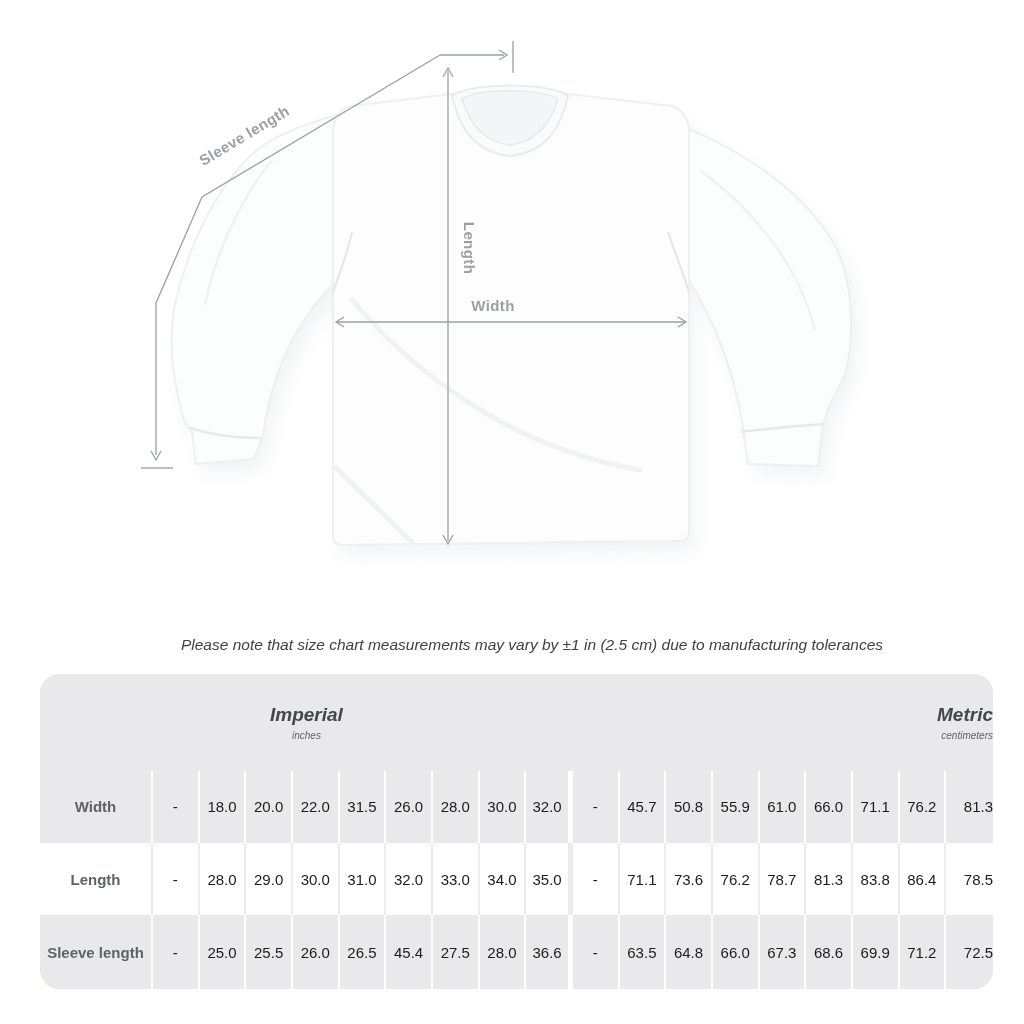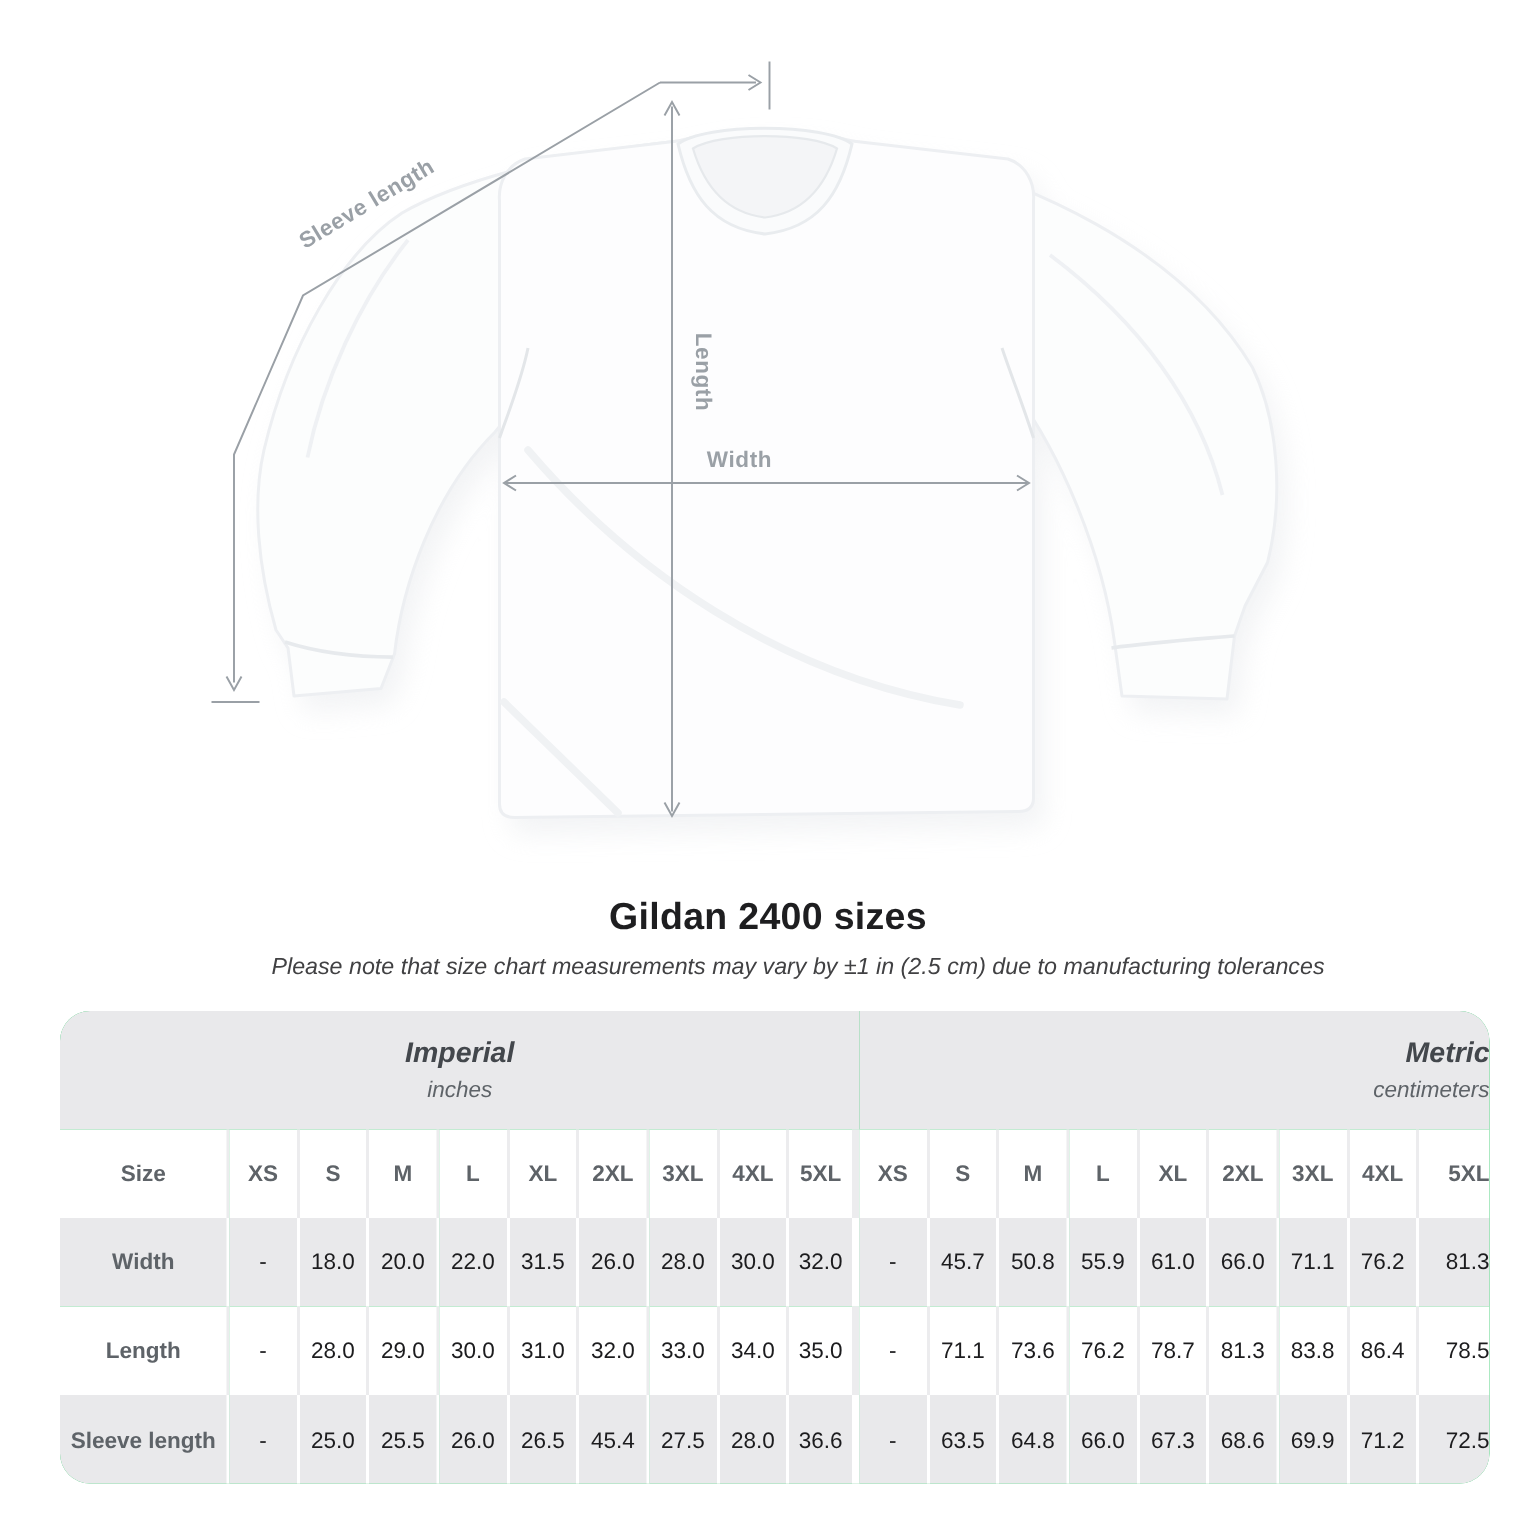--- a/index.html
+++ b/index.html
@@ -18,34 +18,34 @@
     position:absolute;top:597px;left:0;width:100%;text-align:center;
     font-size:25px;font-weight:700;color:#1e1e20;letter-spacing:.2px;
   }
   .subtitle{
     position:absolute;top:636px;left:0;width:100%;text-align:center;
     font-size:15.5px;font-style:italic;color:#414143;padding-left:20px;
   }
   
   .size-table{
     position:absolute;left:40px;top:674px;width:953px;height:315px;
-    border-radius:20px;overflow:hidden;background:#22c55e;
+    border-radius:20px;overflow:hidden;background:#fde047;
   }
   table.sizes{
     width:100%;height:100%;border-collapse:separate;border-spacing:0;
     table-layout:fixed;
   }
   table.sizes th, table.sizes td{
     padding:0;margin:0;text-align:center;vertical-align:middle;
     overflow:hidden;white-space:nowrap;
   }
   col.c-size{width:113px;}
   tr.band-row th{background:#e9e9eb;height:79px;border:none;}
   .group-label{font-size:19px;font-weight:700;font-style:italic;color:#43474c;}
-  .group-unit{margin-top:4px;font-size:15px;font-style:italic;font-weight:400;color:#5e6368;}
+  .group-unit{margin-top:4px;font-size:10px;font-style:italic;font-weight:400;color:#5e6368;}
   tr.header-row{height:59px;}
   tr.data-row{height:59px;}
   tr.data-row:last-child{height:60px;}
   tr.header-row th{font-size:15px;font-weight:700;color:#5e6368;}
   tr.data-row th{font-size:15px;font-weight:700;color:#5e6368;}
   tr.data-row td{font-size:15px;font-weight:400;color:#1c1c1e;}
   tr.white-row th, tr.white-row td{background:#ffffff;border-right:2px solid #ececee;}
   tr.gray-row  th, tr.gray-row  td{background:#e9e9eb;border-right:2px solid #ffffff;}
   table.sizes th:last-child, table.sizes td:last-child{border-right:none;text-align:right;}
   table.sizes th.gap, table.sizes td.gap{border-right-width:5px;}
@@ -120,21 +120,20 @@
         <path d="M678,317 L686,322 L678,327"></path>
       </g>
     </g>
     <g>
       <text class="measure-label" transform="translate(247,140) rotate(-31)" text-anchor="middle">Sleeve length</text>
       <text class="measure-label" transform="translate(464,248) rotate(90)" text-anchor="middle">Length</text>
       <text class="measure-label" x="493" y="311" text-anchor="middle">Width</text>
     </g>
   </svg>
 
-  <div class="title">Gildan 2400 sizes</div>
   <div class="subtitle">Please note that size chart measurements may vary by ±1 in (2.5 cm) due to manufacturing tolerances</div>
 
   <div class="size-table">
     <table class="sizes">
       <colgroup>
         <col class="c-size">
           <col>
           <col>
           <col>
           <col>
@@ -157,41 +156,20 @@
           <tr class="band-row">
         <th colspan="10">
           <div class="group-label">Imperial</div>
           <div class="group-unit">inches</div>
         </th>
         <th colspan="9">
           <div class="group-label">Metric</div>
           <div class="group-unit">centimeters</div>
         </th>
       </tr>
-      <tr class="header-row white-row">
-        <th>Size</th>
-        <th>XS</th>
-        <th>S</th>
-        <th>M</th>
-        <th>L</th>
-        <th>XL</th>
-        <th>2XL</th>
-        <th>3XL</th>
-        <th>4XL</th>
-        <th class="gap">5XL</th>
-        <th>XS</th>
-        <th>S</th>
-        <th>M</th>
-        <th>L</th>
-        <th>XL</th>
-        <th>2XL</th>
-        <th>3XL</th>
-        <th>4XL</th>
-        <th>5XL</th>
-      </tr>
       <tr class="data-row gray-row">
         <th>Width</th>
         <td>-</td>
         <td>18.0</td>
         <td>20.0</td>
         <td>22.0</td>
         <td>31.5</td>
         <td>26.0</td>
         <td>28.0</td>
         <td>30.0</td>

